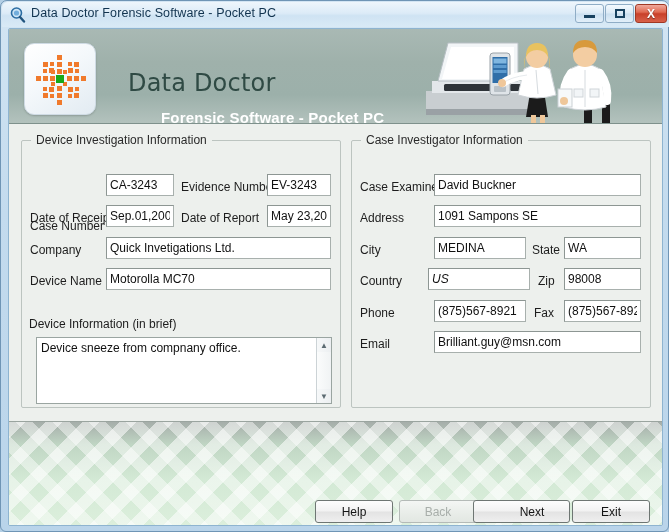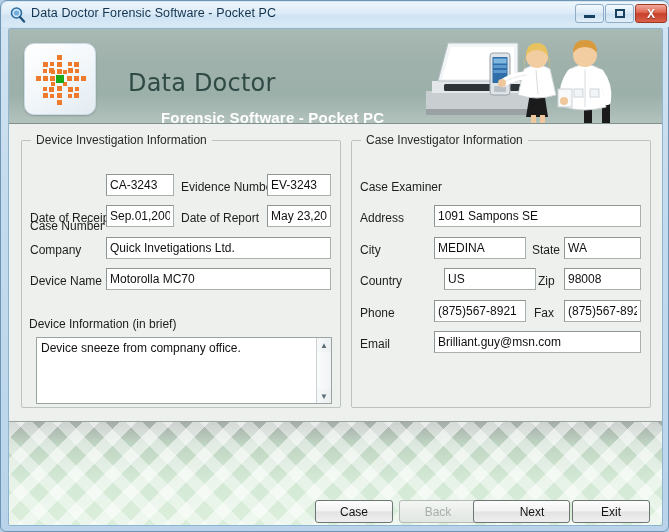--- a/index.html
+++ b/index.html
@@ -400,45 +400,46 @@
             <div class="sb-arrow" id="sb-up">▲</div>
             <div class="sb-arrow" id="sb-down">▼</div>
           </div>
         </div>
       </div>
 
       <div class="groupbox" id="gb-right">
         <div class="gb-legend">Case Investigator Information</div>
 
         <div class="lbl" style="left:8px; top:39px;">Case Examiner</div>
+        <input class="fld" style="left: 82px; top: 33px; width: 207px;" value="David Buckner">
 
         <div class="lbl" style="left:8px; top:70px;">Address</div>
         <input class="fld" style="left: 82px; top: 64px; width: 207px;" value="1091 Sampons SE">
 
         <div class="lbl" style="left:8px; top:102px;">City</div>
         <input class="fld" style="left: 82px; top: 96px; width: 92px;" value="MEDINA">
         <div class="lbl" style="left:180px; top:102px;">State</div>
         <input class="fld" style="left: 212px; top: 96px; width: 77px;" value="WA">
 
         <div class="lbl" style="left:8px; top:133px;">Country</div>
-        <input class="fld" style="left: 92px; top: 127px; width: 92px;" value="US">
+        <input class="fld" style="left: 76px; top: 127px; width: 102px; font-style: italic;" value="US">
         <div class="lbl" style="left:186px; top:133px;">Zip</div>
         <input class="fld" style="left: 212px; top: 127px; width: 77px;" value="98008">
 
         <div class="lbl" style="left:8px; top:165px;">Phone</div>
         <input class="fld" style="left: 82px; top: 159px; width: 92px;" value="(875)567-8921">
         <div class="lbl" style="left:182px; top:165px;">Fax</div>
         <input class="fld" style="left: 212px; top: 159px; width: 77px;" value="(875)567-8922">
 
         <div class="lbl" style="left:8px; top:196px;">Email</div>
         <input class="fld" style="left: 82px; top: 190px; width: 207px;" value="Brilliant.guy@msn.com">
       </div>
     </div>
 
     <div id="bottom">
-      <div class="nbtn" id="b-help">Case</div>
+      <div class="nbtn" id="b-help">Help</div>
       <div class="nbtn disabled" id="b-back">Back</div>
       <div class="nbtn" id="b-next">Next</div>
       <div class="nbtn" id="b-exit">Exit</div>
     </div>
 
   </div>
 </div>
 
 </body></html>

